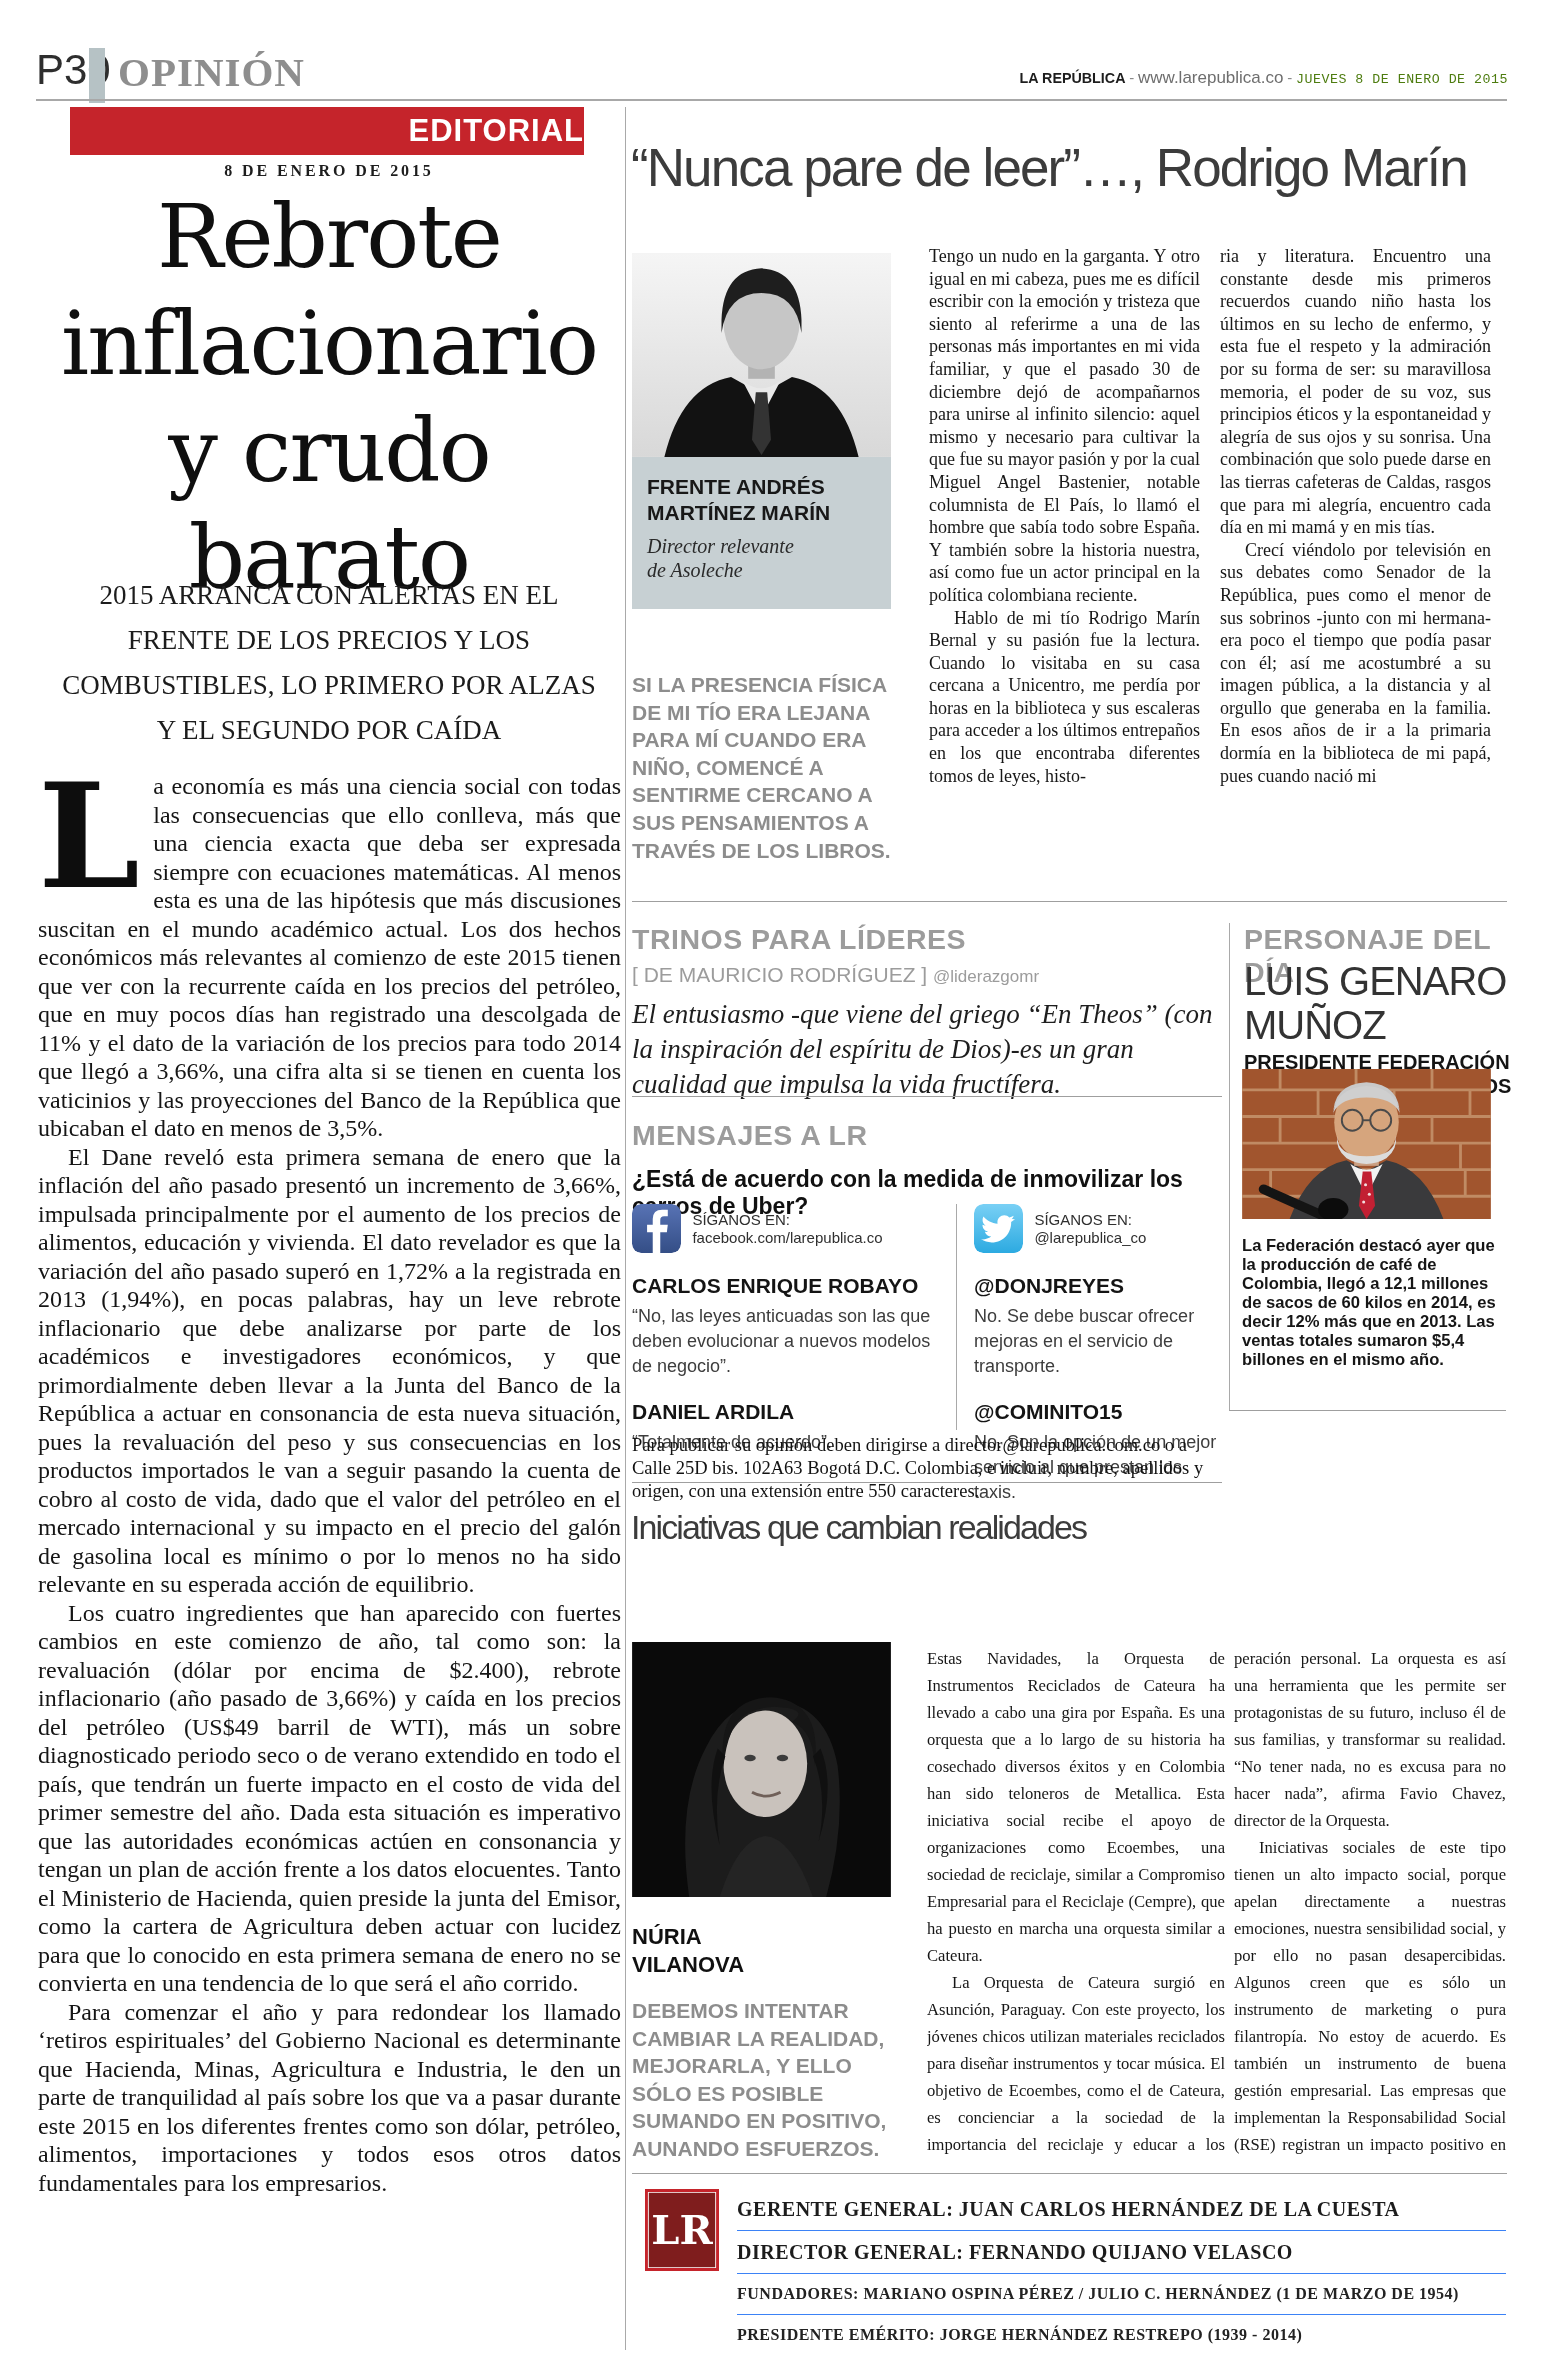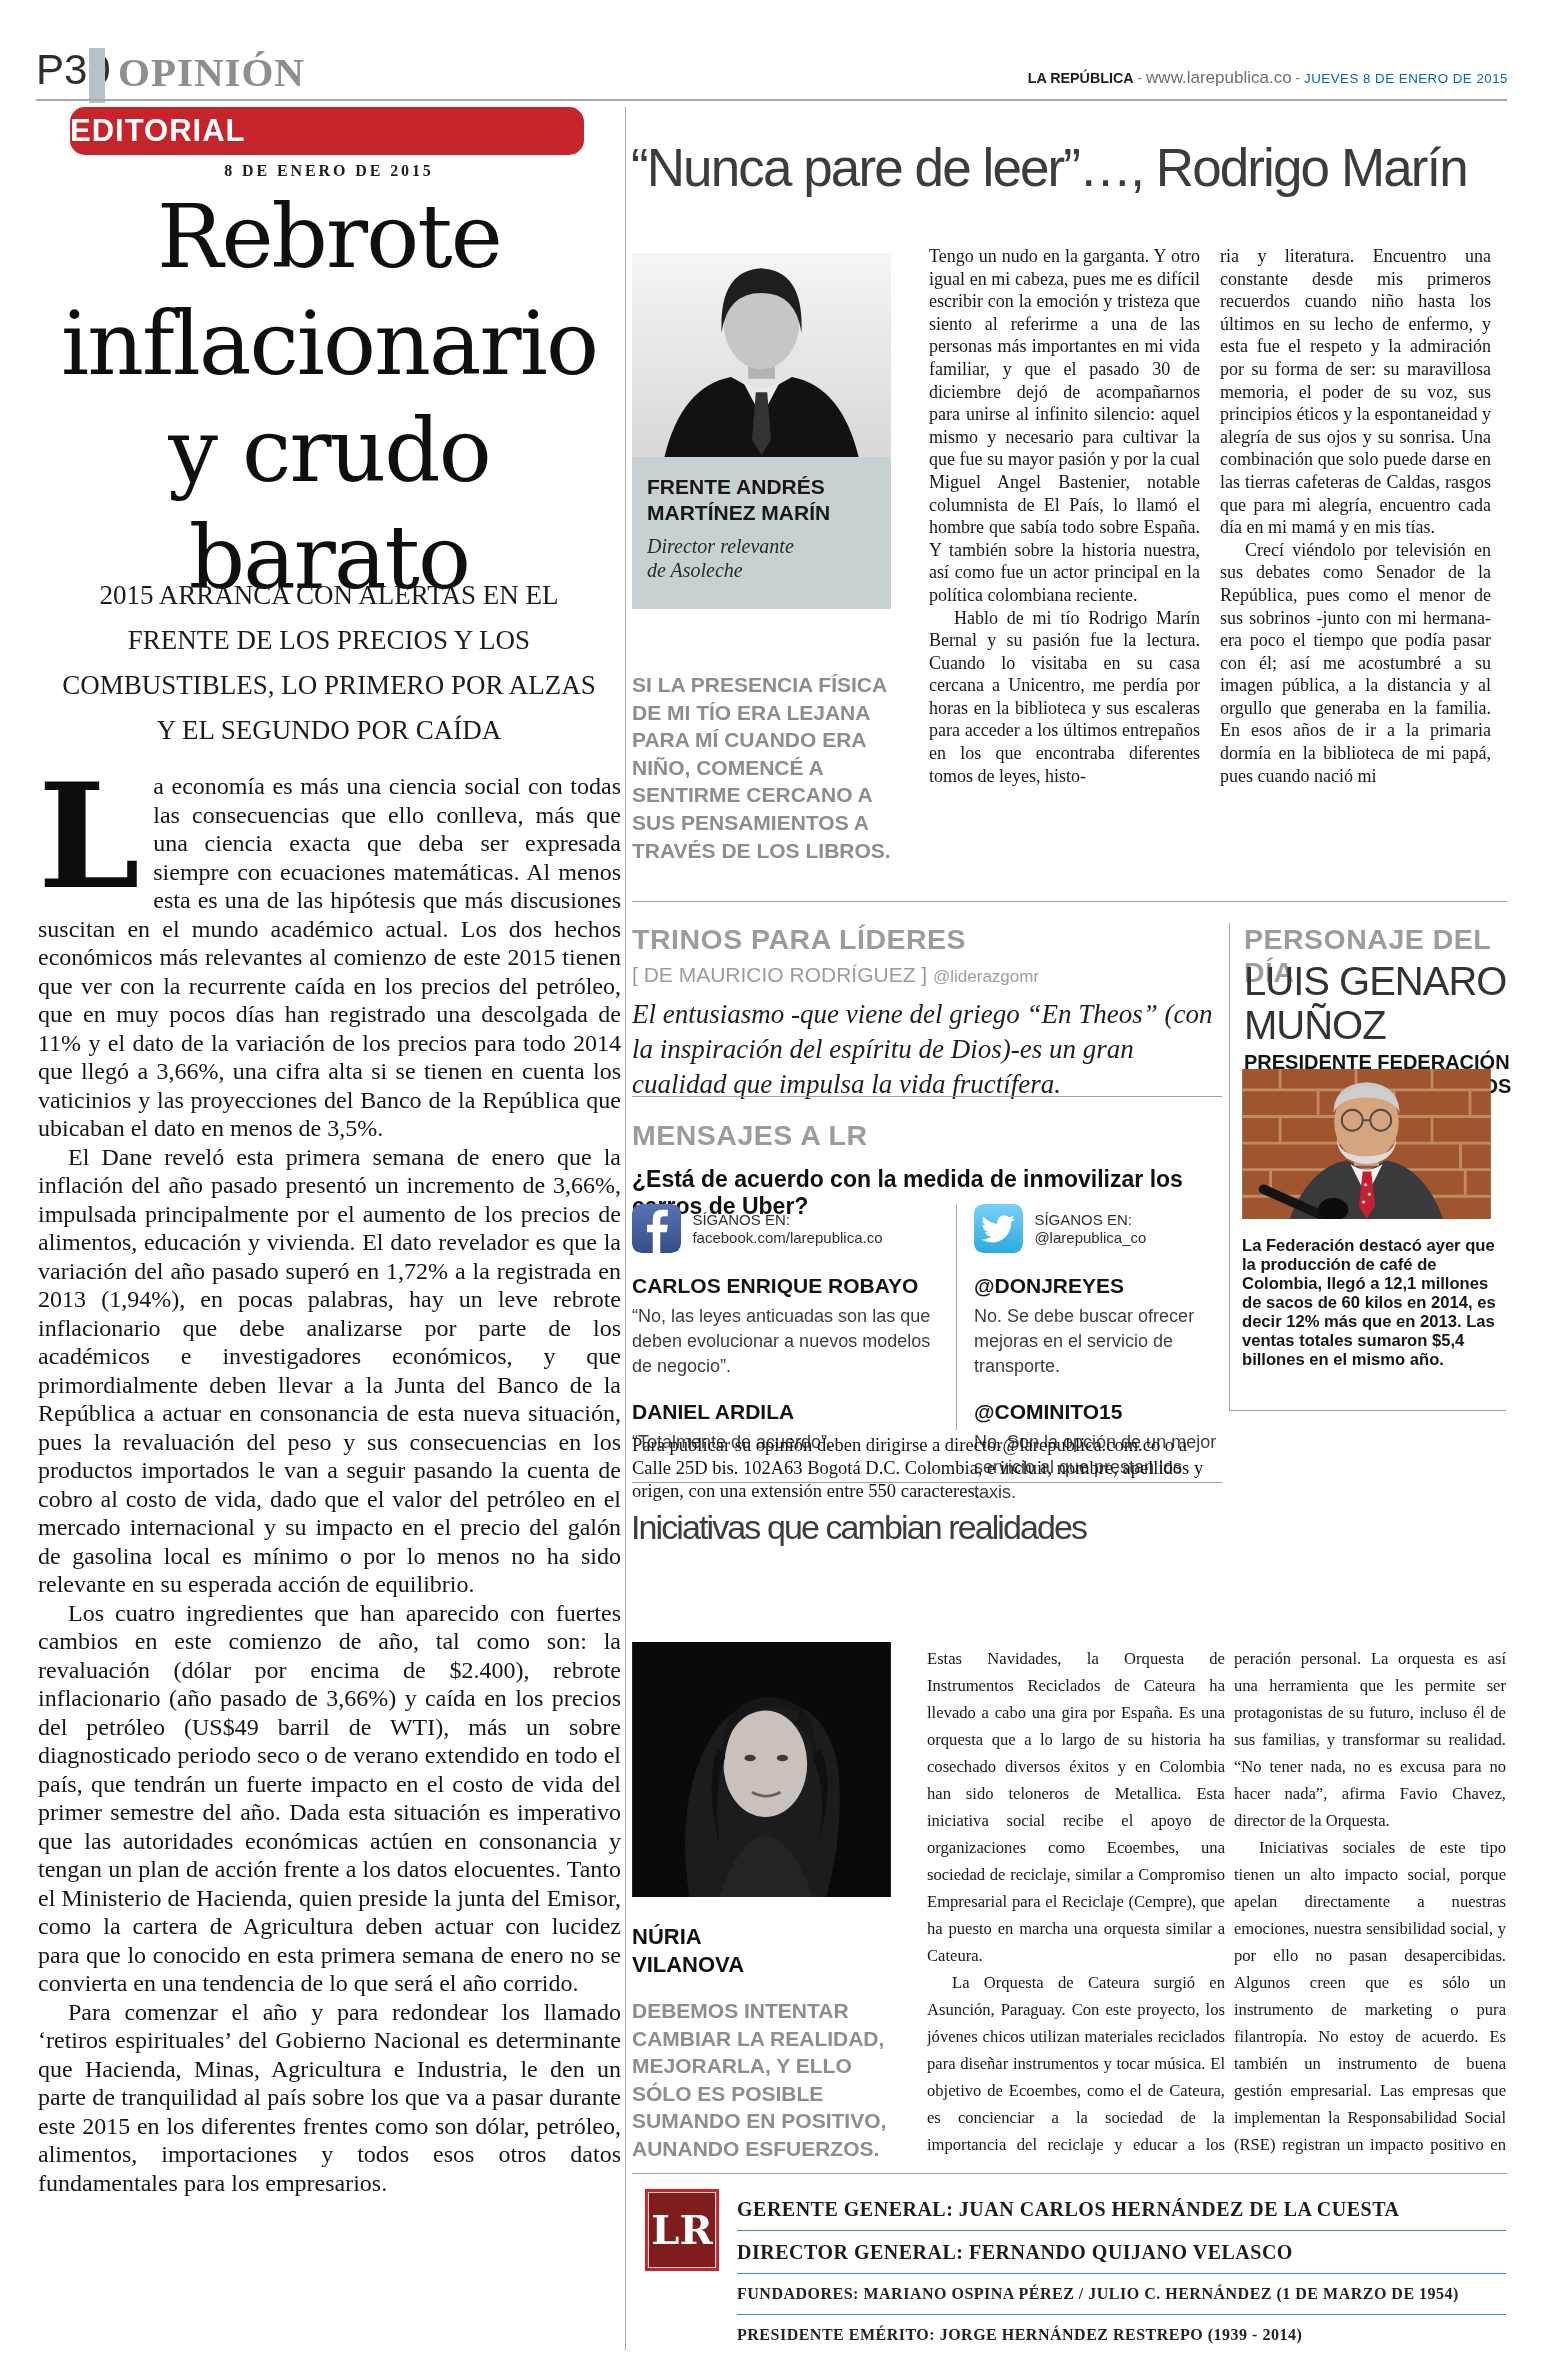--- a/index.html
+++ b/index.html
@@ -13,27 +13,27 @@
   .vrule{position:absolute;background:#a9a9a9;width:1px;}
 
   
   .hdr-pageno{left:36px;top:46px;font-size:42px;color:#2e2e2e;letter-spacing:0;}
   .hdr-bar{left:89px;top:48px;width:16px;height:55px;background:#b6c2c5;}
   .hdr-section{left:118px;top:48px;font-size:41px;font-weight:bold;color:#8e8e8e;letter-spacing:1px;}
   .hdr-right{right:38px;top:68px;text-align:right;white-space:nowrap;}
   .hdr-brand{font-family:"Liberation Sans",sans-serif;font-weight:bold;font-size:14.3px;color:#1d1d1d;}
   .hdr-sep{font-family:"Liberation Sans",sans-serif;font-size:15px;color:#8a8a8a;}
   .hdr-site{font-family:"Liberation Sans",sans-serif;font-size:17px;color:#6e6e6e;}
-  .hdr-date{font-family:Liberation Sans, sans-serif;font-size:13.3px;color:#0369a1;letter-spacing:0.5px;}
+  .hdr-date{font-family:Liberation Mono, monospace;font-size:13.3px;color:#4d7c0f;letter-spacing:0.5px;}
   .hdr-rule{top:99px;left:36px;width:1471px;height:1.9px;background:#a8a8a8;}
 
   
   .ed-banner{left:70px;top:107px;width:514px;height:48px;background:#c5242b;color:#fff;
     font-family:"Liberation Sans",sans-serif;font-weight:bold;font-size:31px;line-height:48px;
-    text-align:left;letter-spacing:1px;border-radius:15px;}
+    text-align:right;letter-spacing:1px;}
   .ed-date{left:38px;top:162px;width:582px;text-align:center;font-weight:bold;font-size:16px;letter-spacing:2.9px;color:#1d1d1d;}
   .ed-title{left:38px;top:183px;width:582px;text-align:center;font-family:"DejaVu Serif",serif;
     font-size:88px;line-height:107px;color:#0f0f0f;letter-spacing:-1.9px;}
   .ed-sub{left:53px;top:573px;width:552px;text-align:center;font-size:27px;line-height:45px;color:#1c1c1c;}
   .ed-body{left:38px;top:772px;width:583px;height:1565px;overflow:hidden;font-size:24px;line-height:28.5px;
     text-align:justify;color:#151515;}
   .ed-body p{margin:0;}
   .ed-body p + p{text-indent:30px;}
   .dropcap{float:left;font-family:"DejaVu Serif",serif;font-weight:bold;font-size:145px;line-height:112px;
     padding:7.6px 13.3px 0 0;color:#0d0d0d;}

